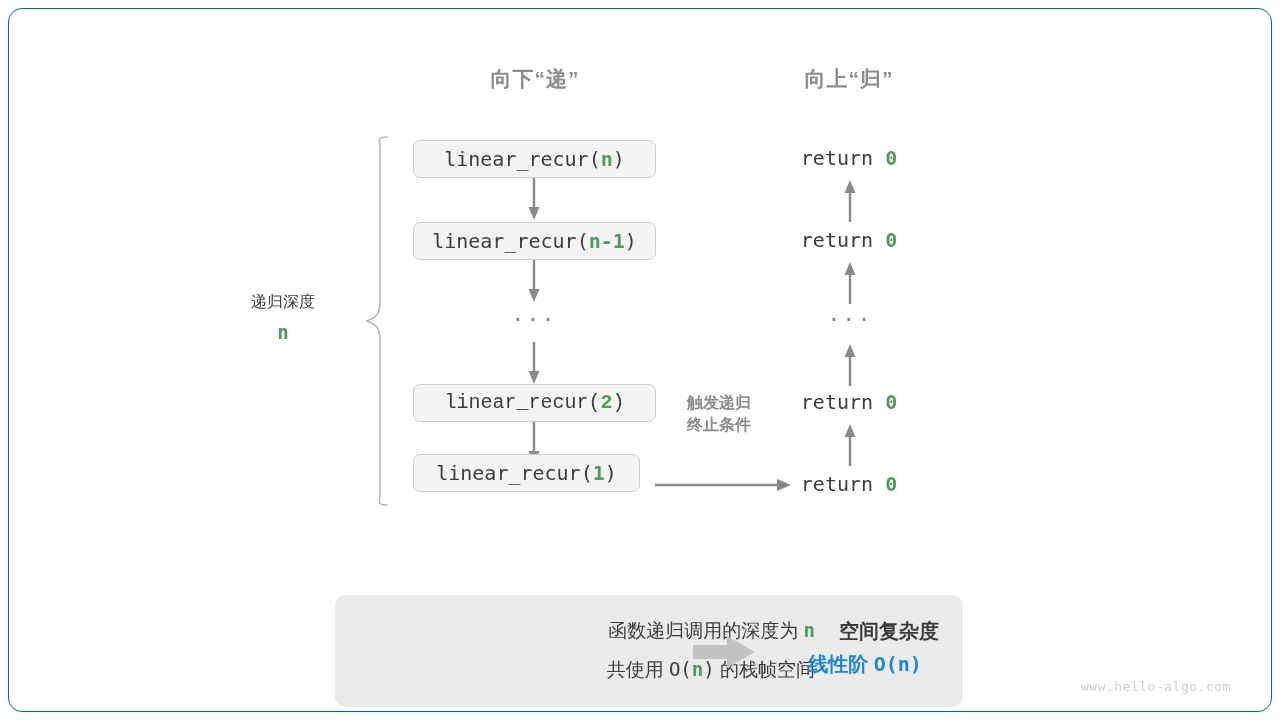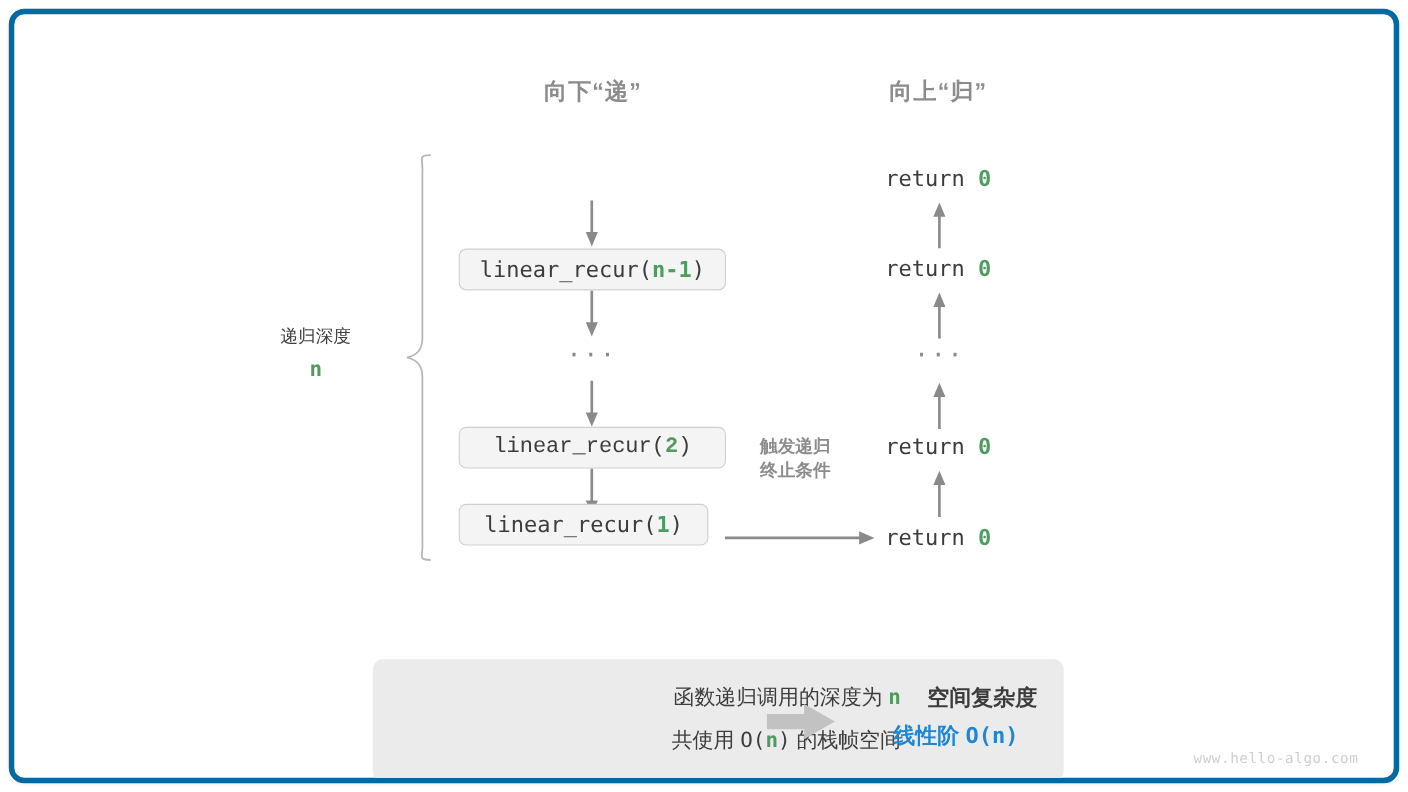--- a/index.html
+++ b/index.html
@@ -14,21 +14,21 @@
     font-family: "Liberation Sans", sans-serif;
   }
 
   #canvas {
     position: absolute;
     left: 8px;
     top: 8px;
     width: 1264px;
     height: 704px;
     background: #ffffff;
-    border: 5px solid #0369a1;
+    border: 1px solid #0369a1;
     border-radius: 14px;
     box-sizing: border-box;
     box-shadow: 0 1px 3px rgba(0,0,0,0.06);
     overflow: hidden;
   }
 
   .abs { position: absolute; }
 
   
   .col-header {
@@ -176,20 +176,23 @@
   <svg class="abs" style="left:352px; top:122px;" width="30" height="380">
     <path d="M 26 6
              C 14 6, 20 10, 19 22
              L 19 172
              C 19 184, 13 188, 5 190
              C 13 192, 19 196, 19 208
              L 19 358
              C 20 370, 14 374, 26 374" fill="none" stroke="#b5b5b5" stroke-width="1.6" stroke-linecap="round"></path>
   </svg>
 
+  <div class="abs call-box" style="left:404px; top:131px; width:243px;">
+    <span>linear_recur(</span><span class="arg">n</span><span>)</span>
+  </div>
 
   <svg class="abs" style="left:515px; top:169px;" width="20" height="44">
     <line x1="10" y1="0" x2="10" y2="32" stroke="#8a8a8a" stroke-width="2.4"></line>
     <polygon points="10,42 4.5,29 15.5,29" fill="#8a8a8a"></polygon>
   </svg>
 
   <div class="abs call-box" style="left:404px; top:213px; width:243px;">
     <span>linear_recur(</span><span class="arg">n-1</span><span>)</span>
   </div>
 

